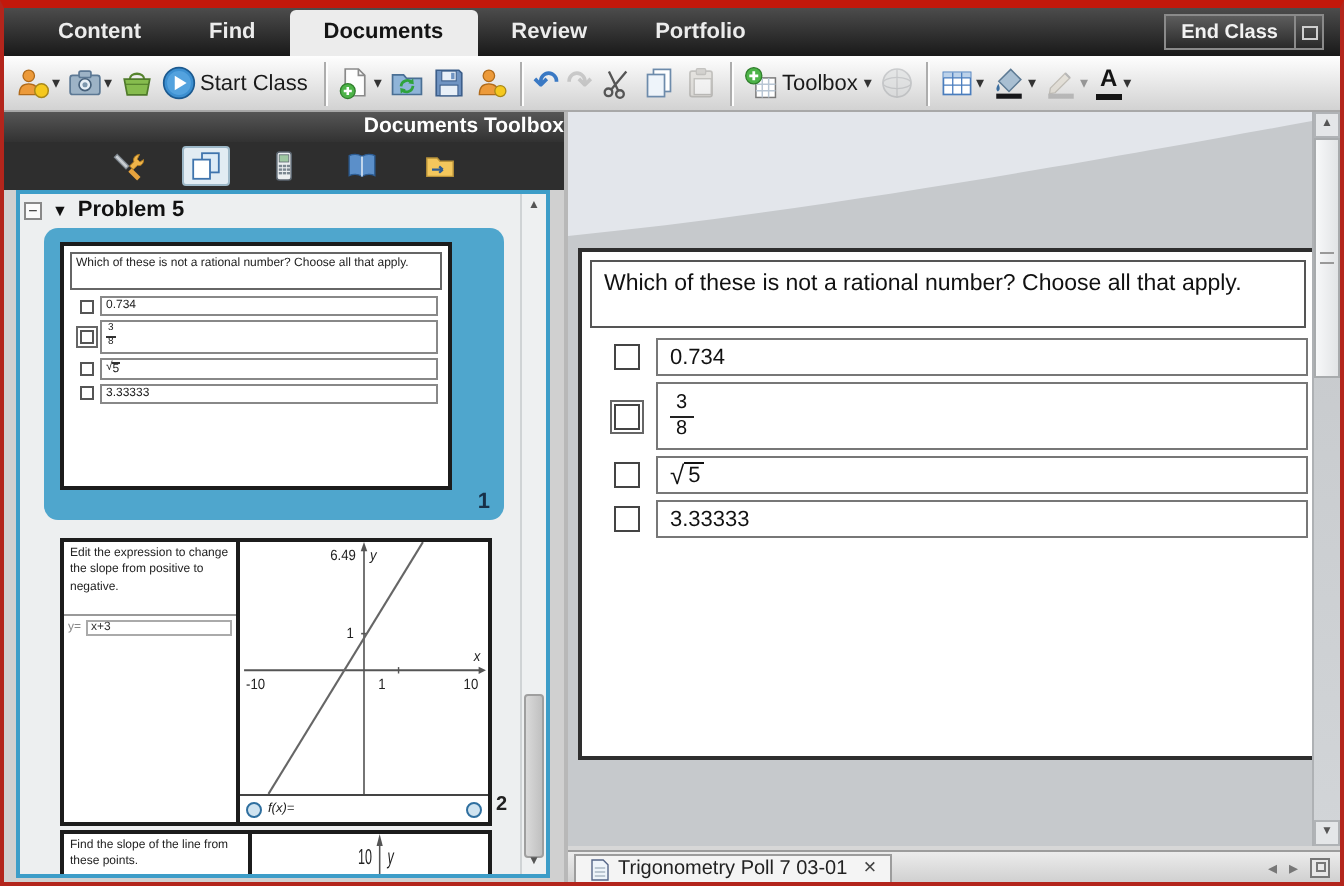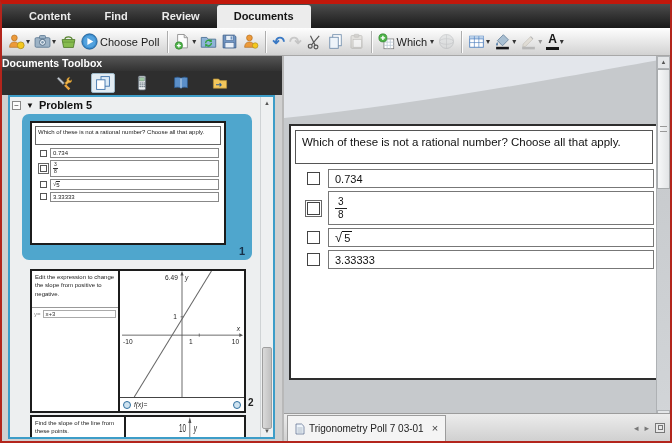--- a/index.html
+++ b/index.html
@@ -31,21 +31,21 @@
   .lbl{font-size:11px;color:#1a1a1a;margin:0 2px;white-space:nowrap;}
   .caret{font-size:8px;color:#333;margin-left:1px;}
   .sep{width:1px;height:22px;background:#adadad;margin:0 4px;box-shadow:1px 0 0 #fdfdfd;}
   .glyph-undo{font-size:15px;font-weight:bold;color:#3a79c4;line-height:1;}
   .glyph-redo{font-size:15px;font-weight:bold;color:#9c9c9c;line-height:1;}
   .a-glyph{font-size:12px;font-weight:bold;color:#151515;border-bottom:3px solid #151515;line-height:1.1;padding:0 2px;}
   .disabled{opacity:.45;filter:grayscale(55%);}
   
   .sidebar{position:absolute;left:0;top:52px;width:280px;bottom:0;background:#d0d0d0;}
   .tb-title{height:15px;background:linear-gradient(#565656,#323232);color:#fff;font-size:10.5px;
-    font-weight:bold;text-align:left;line-height:15px;}
+    font-weight:bold;text-align:right;line-height:15px;}
   .tb-tabs{height:24px;background:#2e2e2e;display:flex;align-items:center;justify-content:center;gap:15px;}
   .tbx{width:24px;height:20px;display:flex;align-items:center;justify-content:center;border-radius:2px;}
   .tbx svg{width:16px;height:16px;display:block;}
   .tbx.selected{background:#e2ecf3;border:1px solid #9db8c8;box-sizing:border-box;}
   .sorter{position:absolute;left:6px;top:39px;right:7px;bottom:2px;border:2px solid #3d9dc8;
     background:#edeff0;overflow:hidden;}
   .problem-row{height:16px;display:flex;align-items:center;padding-left:2px;gap:5px;}
   .expander{width:9px;height:9px;border:1px solid #888;background:#fbfbfb;font-size:8px;line-height:7px;
     text-align:center;color:#333;box-sizing:border-box;}
   .tri{font-size:8px;color:#111;}
@@ -112,40 +112,47 @@
   
   .m-scroll{position:absolute;top:0;right:0;bottom:0;width:13px;
     background:linear-gradient(180deg,#c3c6c9,#d2d5d8);border-left:1px solid #aeb1b4;}
   .m-arrow{position:absolute;left:0;right:0;height:13px;background:#e4e6e8;border:1px solid #b0b3b6;
     box-sizing:border-box;text-align:center;font-size:6px;color:#555;line-height:11px;}
   .m-up{top:0;} .m-down{bottom:0;}
   .m-thumb{position:absolute;left:0;right:0;top:13px;height:120px;
     background:linear-gradient(90deg,#f7f8f9,#e2e4e6);border:1px solid #a8abad;box-sizing:border-box;}
   .m-grip{width:7px;height:4px;margin:56px auto 0;border-top:1px solid #999;border-bottom:1px solid #999;}
   
-  .bottom-bar{position:absolute;left:282px;right:0;bottom:0;height:28px;
+  .bottom-bar{position:absolute;left:282px;right:0;bottom:0;height:16px;
     background:linear-gradient(#ececec,#d0d0d0);border-top:1px solid #9c9c9c;box-sizing:border-box;}
   .doc-tab{position:absolute;left:3px;top:1px;bottom:0;background:#f4f4f4;border:1px solid #9c9c9c;
     border-bottom:none;display:flex;align-items:center;gap:4px;padding:0 7px;font-size:10px;color:#222;}
   .doc-tab svg{width:10px;height:12px;display:block;}
   .tab-close{font-size:11px;color:#444;margin-left:4px;line-height:1;}
   .tab-nav{position:absolute;right:5px;top:0;bottom:0;display:flex;align-items:center;gap:6px;color:#777;font-size:9px;}
   .nav-box{width:8px;height:8px;border:1px solid #777;background:#e8e8e8;display:flex;align-items:center;justify-content:center;}
   .nav-box-dot{width:3px;height:3px;border:1px solid #777;}
 </style>
 </head>
 <body>
 
 <div class="window">
 
   <div class="tabbar">
     <div class="tab">Content</div>
     <div class="tab">Find</div>
+    <div class="tab active">Documents</div>
     <div class="tab">Review</div>
-    <div class="tab active">Documents</div>
+    <div class="tab">Portfolio</div>
+    <div class="end-class">
+      <span class="ec-main">End Class</span>
+      <span class="ec-more">
+          <span class="ec-box"></span>
+        </span>
+    </div>
   </div>
 
   <div class="toolbar">
     <div class="tbtn">
       <svg viewBox="0 0 16 16">
           <circle cx="6" cy="4.6" r="2.7" fill="#ec9a3a" stroke="#b06a1a" stroke-width=".6"></circle>
           <path d="M1.5 13.5 C1.5 9.8 3.6 8.4 6 8.4 S10.5 9.8 10.5 13.5 Z" fill="#ec9a3a" stroke="#b06a1a" stroke-width=".6"></path>
           <circle cx="12" cy="11.6" r="3.2" fill="#f5c81e" stroke="#a8881a" stroke-width=".7"></circle>
         </svg>
       <span class="caret">▾</span>
@@ -165,21 +172,21 @@
           <path d="M2 6.2 H14 L12.6 13.6 H3.4 Z" fill="#86bc4e" stroke="#4f7a2a" stroke-width=".8"></path>
           <path d="M2.6 8.6 H13.4" stroke="#4f7a2a" stroke-width=".5"></path>
         </svg>
     </div>
     <div class="tbtn">
       <svg viewBox="0 0 16 16">
           <circle cx="8" cy="8" r="7.2" fill="#3c8fd0" stroke="#1c5a90" stroke-width=".8"></circle>
           <circle cx="8" cy="8" r="5.6" fill="#53a2de"></circle>
           <path d="M6 4.6 L11.6 8 L6 11.4 Z" fill="#fff"></path>
         </svg>
-      <span class="lbl">Choose Poll</span>
+      <span class="lbl">Start Class</span>
     </div>
     <div class="sep"></div>
     <div class="tbtn">
       <svg viewBox="0 0 16 16">
           <path d="M3.4 1.4 H9.6 L12.6 4.4 V14 H3.4 Z" fill="#fdfdfd" stroke="#8a8a8a" stroke-width=".8"></path>
           <path d="M9.6 1.4 V4.4 H12.6" fill="none" stroke="#8a8a8a" stroke-width=".8"></path>
           <circle cx="4.6" cy="11.8" r="3.5" fill="#4db348" stroke="#2e7d2a" stroke-width=".6"></circle>
           <path d="M4.6 9.9 V13.7 M2.7 11.8 H6.5" stroke="#fff" stroke-width="1.2"></path>
         </svg>
       <span class="caret">▾</span>
@@ -236,21 +243,21 @@
         </svg>
     </div>
     <div class="sep"></div>
     <div class="tbtn">
       <svg viewBox="0 0 16 16">
           <rect x="5.6" y="5.6" width="9.2" height="9.2" fill="#fff" stroke="#7a7a7a" stroke-width=".7"></rect>
           <path d="M5.6 8.6 H14.8 M5.6 11.6 H14.8 M8.6 5.6 V14.8 M11.6 5.6 V14.8" stroke="#b8c6d4" stroke-width=".7"></path>
           <circle cx="4.6" cy="4.6" r="3.8" fill="#4db348" stroke="#2e7d2a" stroke-width=".6"></circle>
           <path d="M4.6 2.5 V6.7 M2.5 4.6 H6.7" stroke="#fff" stroke-width="1.3"></path>
         </svg>
-      <span class="lbl">Which</span>
+      <span class="lbl">Toolbox</span>
       <span class="caret">▾</span>
     </div>
     <div class="tbtn disabled">
       <svg viewBox="0 0 16 16">
           <circle cx="8" cy="8" r="6.6" fill="#d3d8dc" stroke="#97a0a8" stroke-width=".8"></circle>
           <ellipse cx="8" cy="8" rx="6.6" ry="2.6" fill="none" stroke="#97a0a8" stroke-width=".6"></ellipse>
           <path d="M8 1.4 V14.6" stroke="#97a0a8" stroke-width=".6"></path>
         </svg>
     </div>
     <div class="sep"></div>

